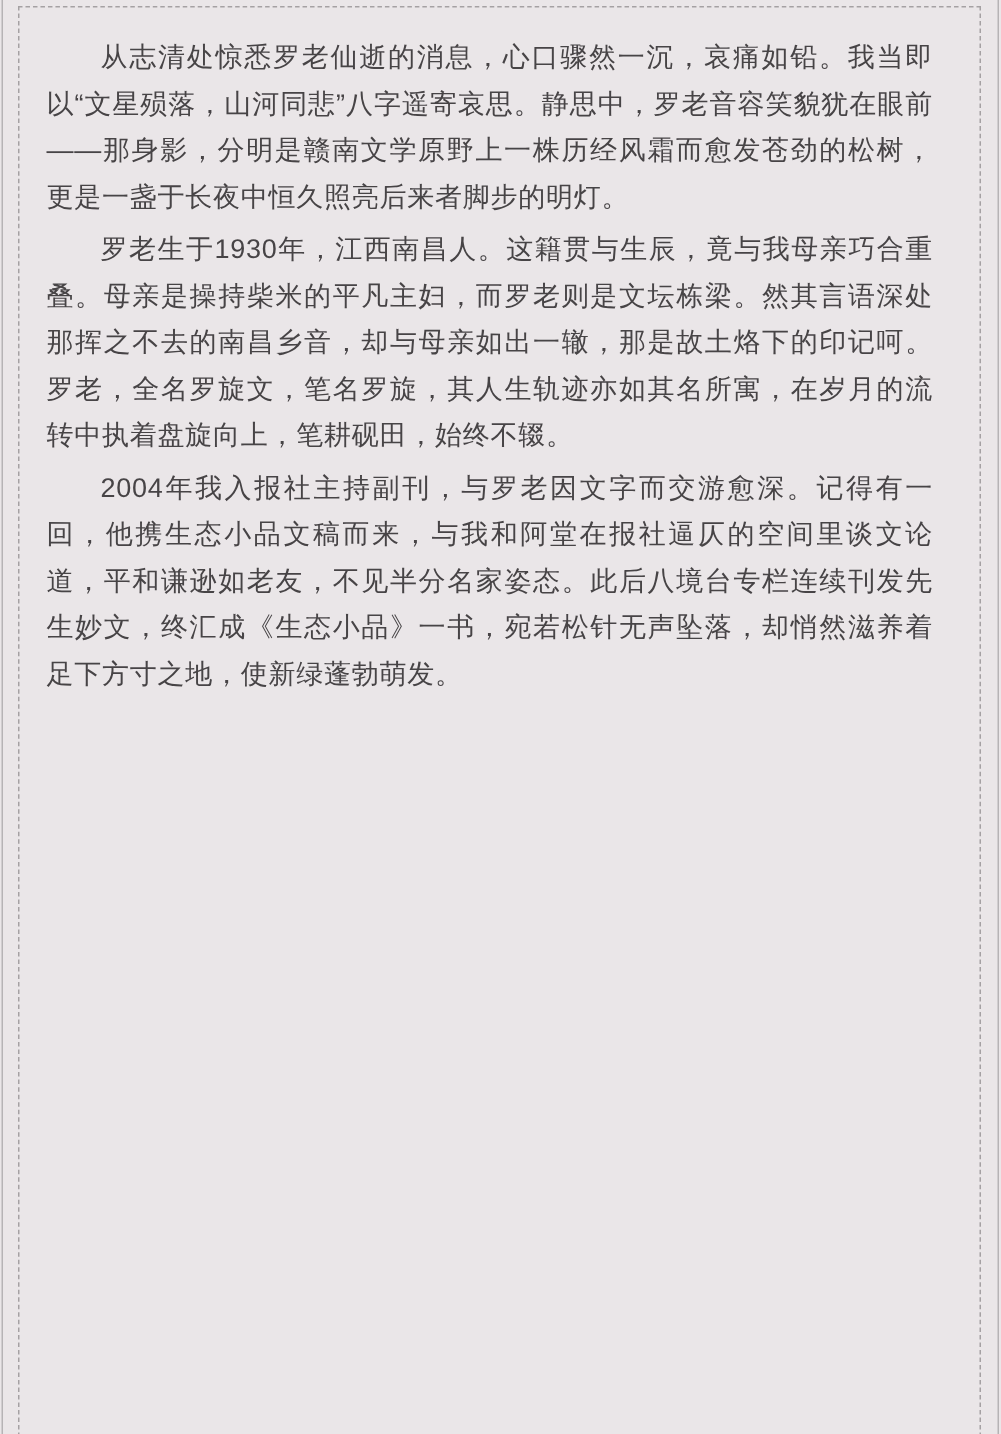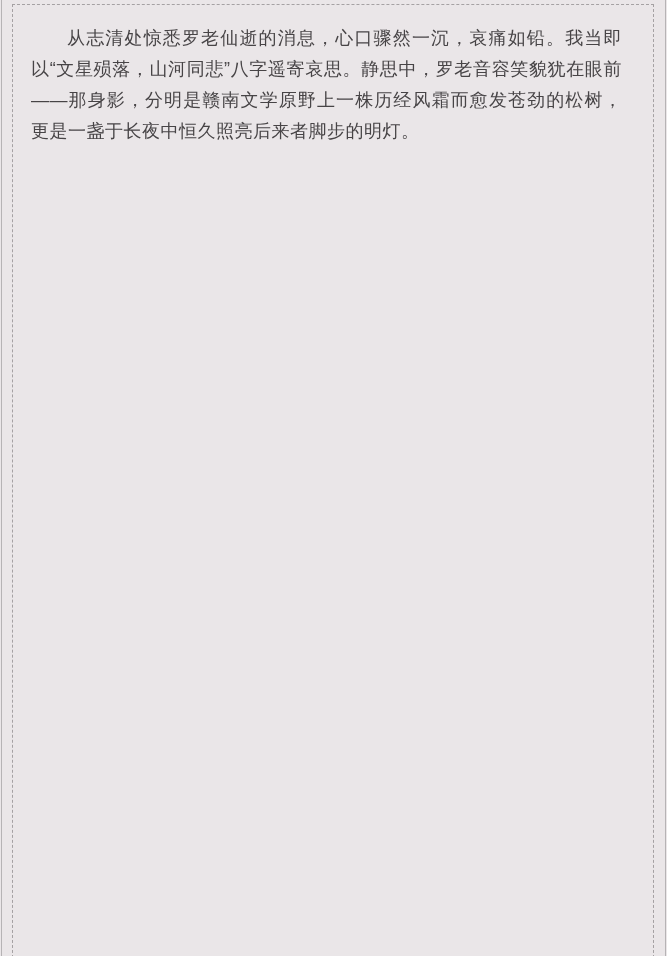--- a/index.html
+++ b/index.html
@@ -47,14 +47,16 @@
     text-align: justify;
   }
 </style>
 </head>
 <body>
 
 <div class="page">
   <div class="dashed-frame"></div>
   <div class="article">
     <p>从志清处惊悉罗老仙逝的消息，心口骤然一沉，哀痛如铅。我当即以“文星殒落，山河同悲”八字遥寄哀思。静思中，罗老音容笑貌犹在眼前——那身影，分明是赣南文学原野上一株历经风霜而愈发苍劲的松树，更是一盏于长夜中恒久照亮后来者脚步的明灯。</p>
+    <p>罗老生于1930年，江西南昌人。这籍贯与生辰，竟与我母亲巧合重叠。母亲是操持柴米的平凡主妇，而罗老则是文坛栋梁。然其言语深处那挥之不去的南昌乡音，却与母亲如出一辙，那是故土烙下的印记呵。罗老，全名罗旋文，笔名罗旋，其人生轨迹亦如其名所寓，在岁月的流转中执着盘旋向上，笔耕砚田，始终不辍。</p>
+    <p>2004年我入报社主持副刊，与罗老因文字而交游愈深。记得有一回，他携生态小品文稿而来，与我和阿堂在报社逼仄的空间里谈文论道，平和谦逊如老友，不见半分名家姿态。此后八境台专栏连续刊发先生妙文，终汇成《生态小品》一书，宛若松针无声坠落，却悄然滋养着足下方寸之地，使新绿蓬勃萌发。</p>
   </div>
 </div>
 
 </body></html>

